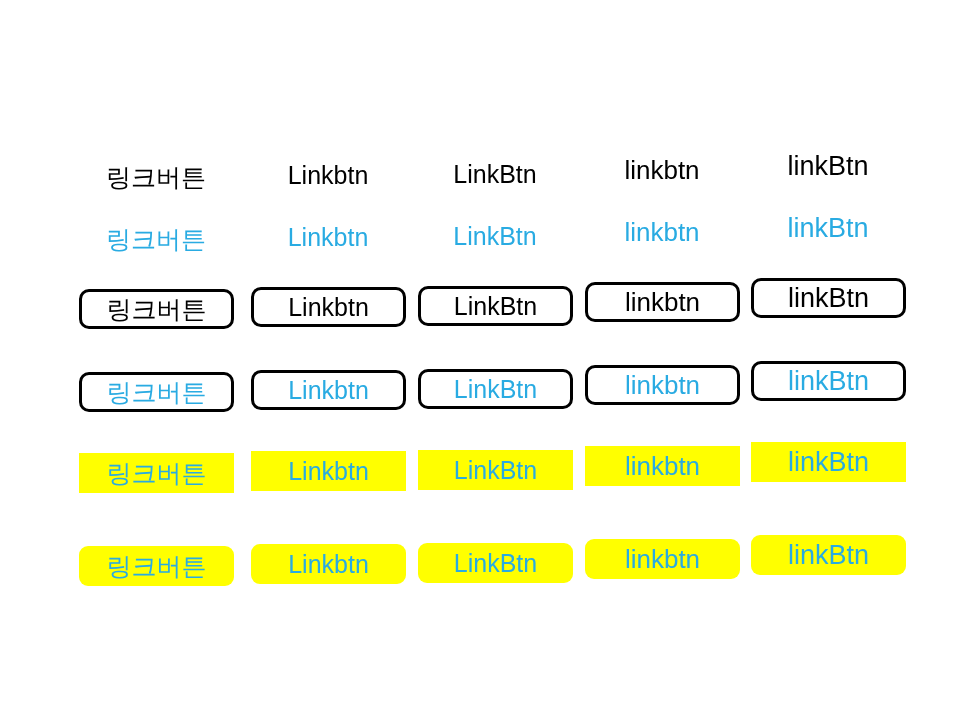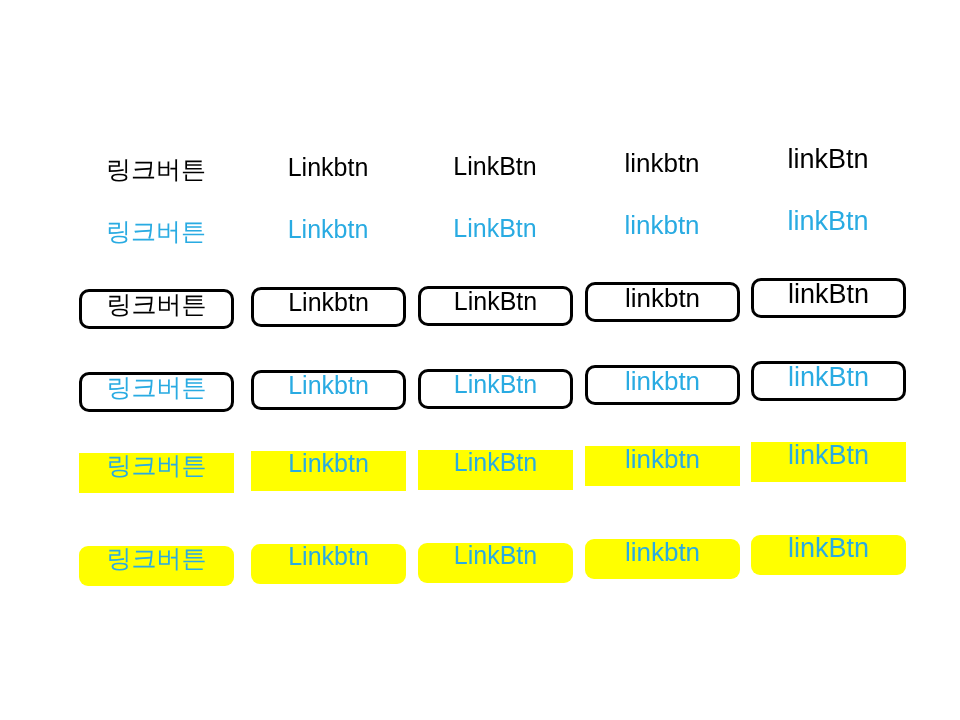--- a/index.html
+++ b/index.html
@@ -21,20 +21,21 @@
     top: 0;
     width: 960px;
     height: 720px;
     background: #FFFFFF;
   }
 
   
   .cell {
     position: absolute;
     display: flex;
+    align-items: center;
     justify-content: center;
     box-sizing: border-box;
     white-space: nowrap;
     line-height: 1;
   }
 
   .cell .label {
     display: block;
     white-space: nowrap;
   }

